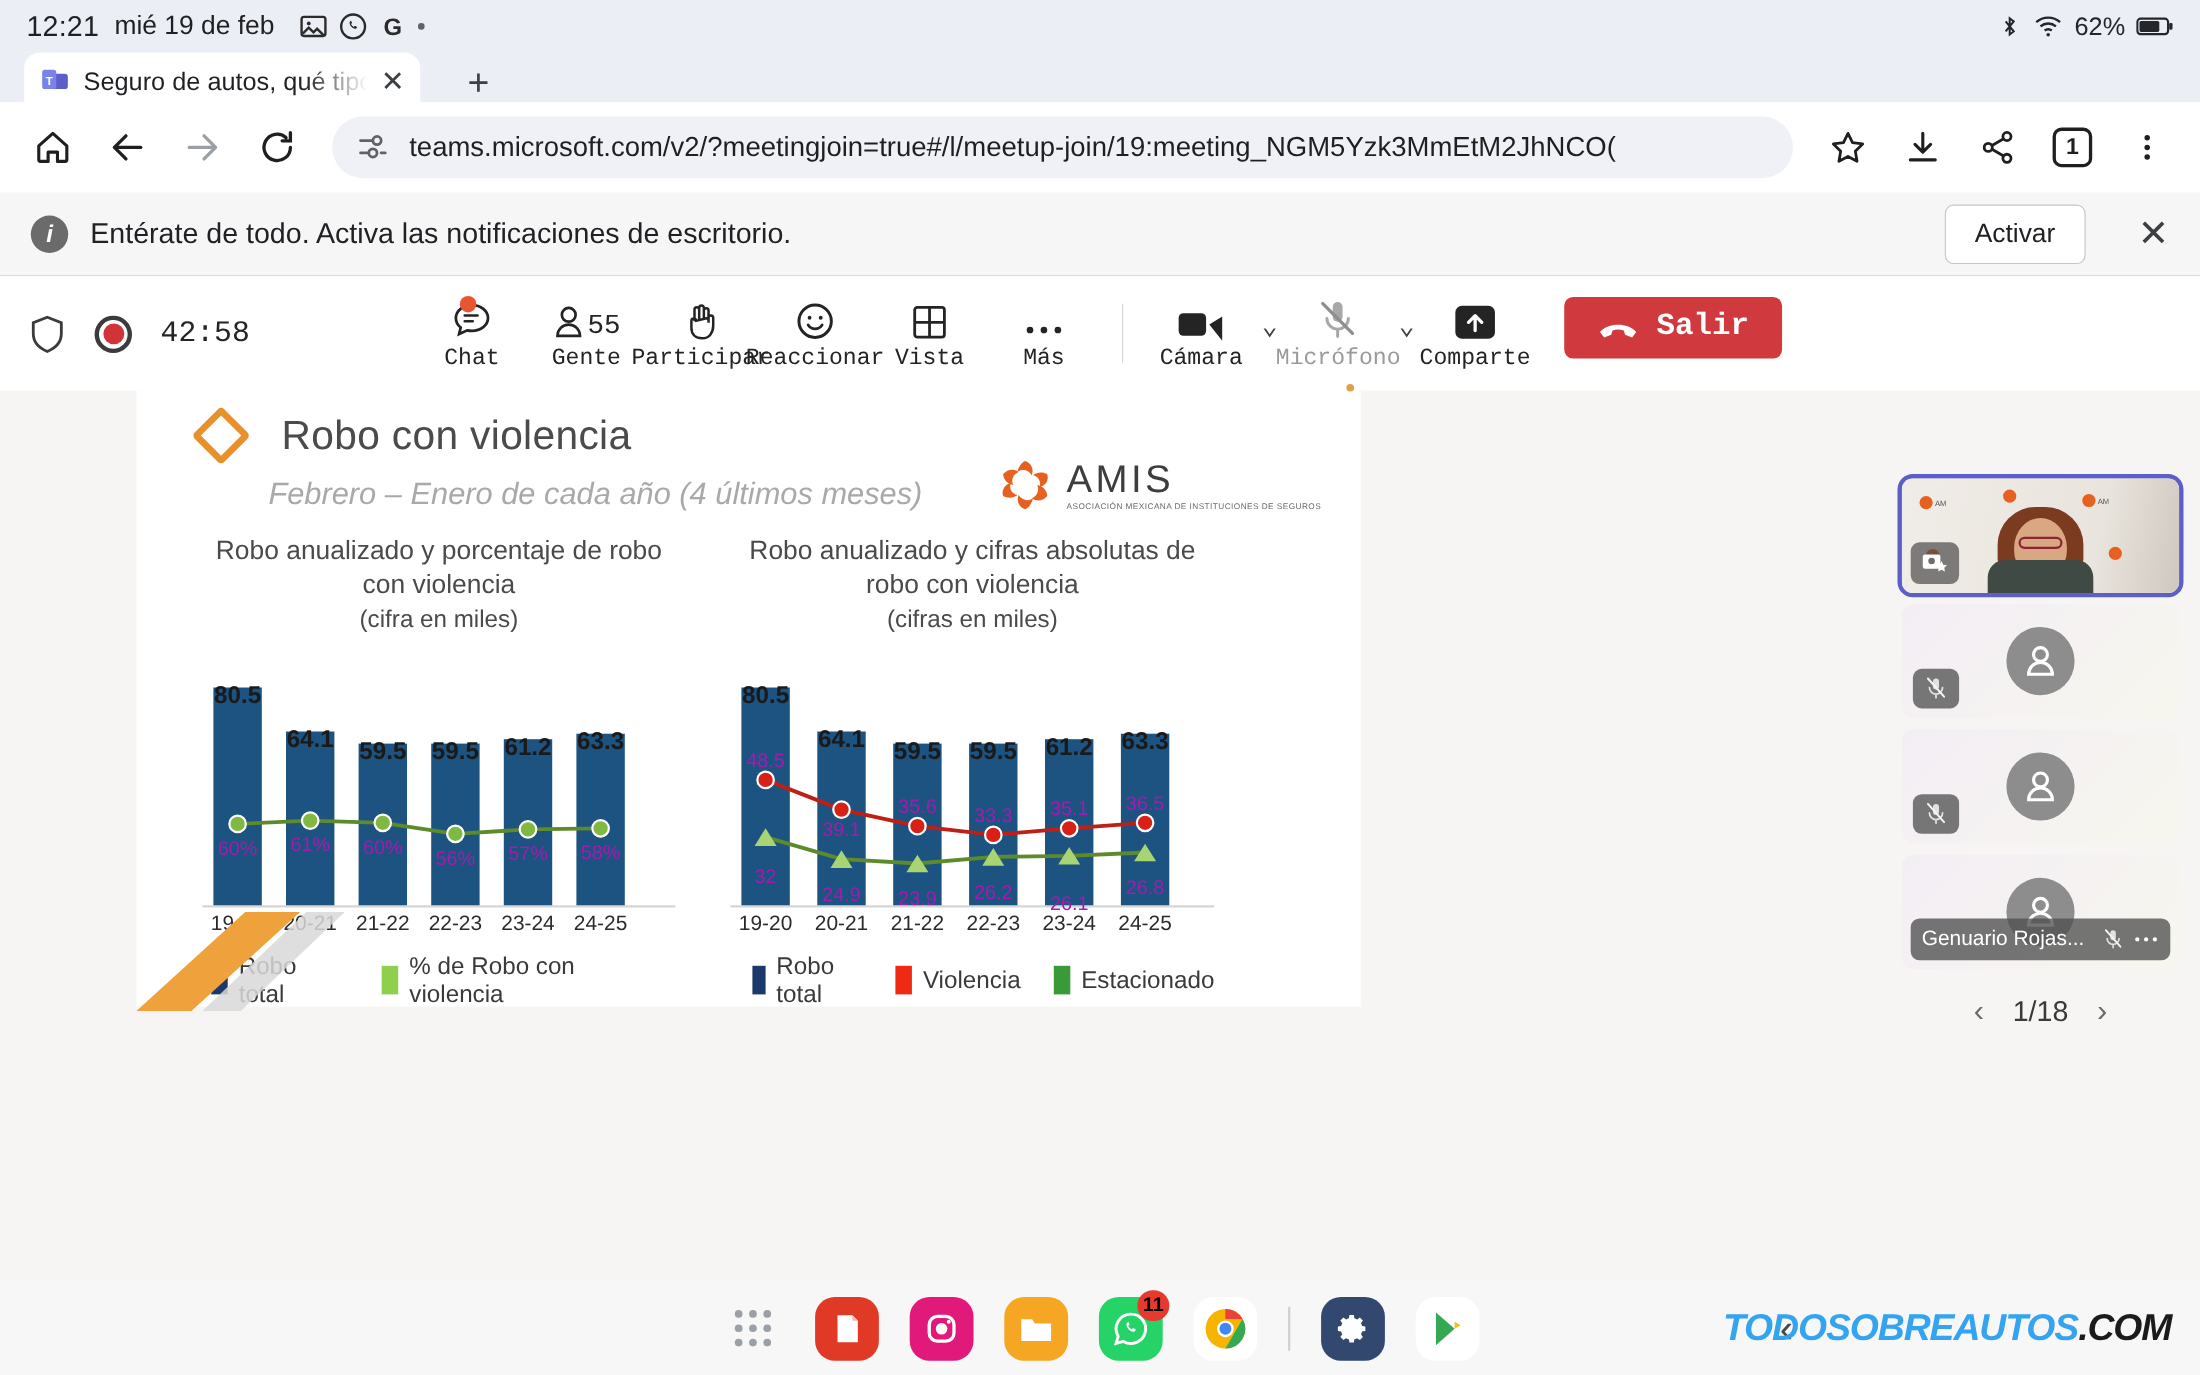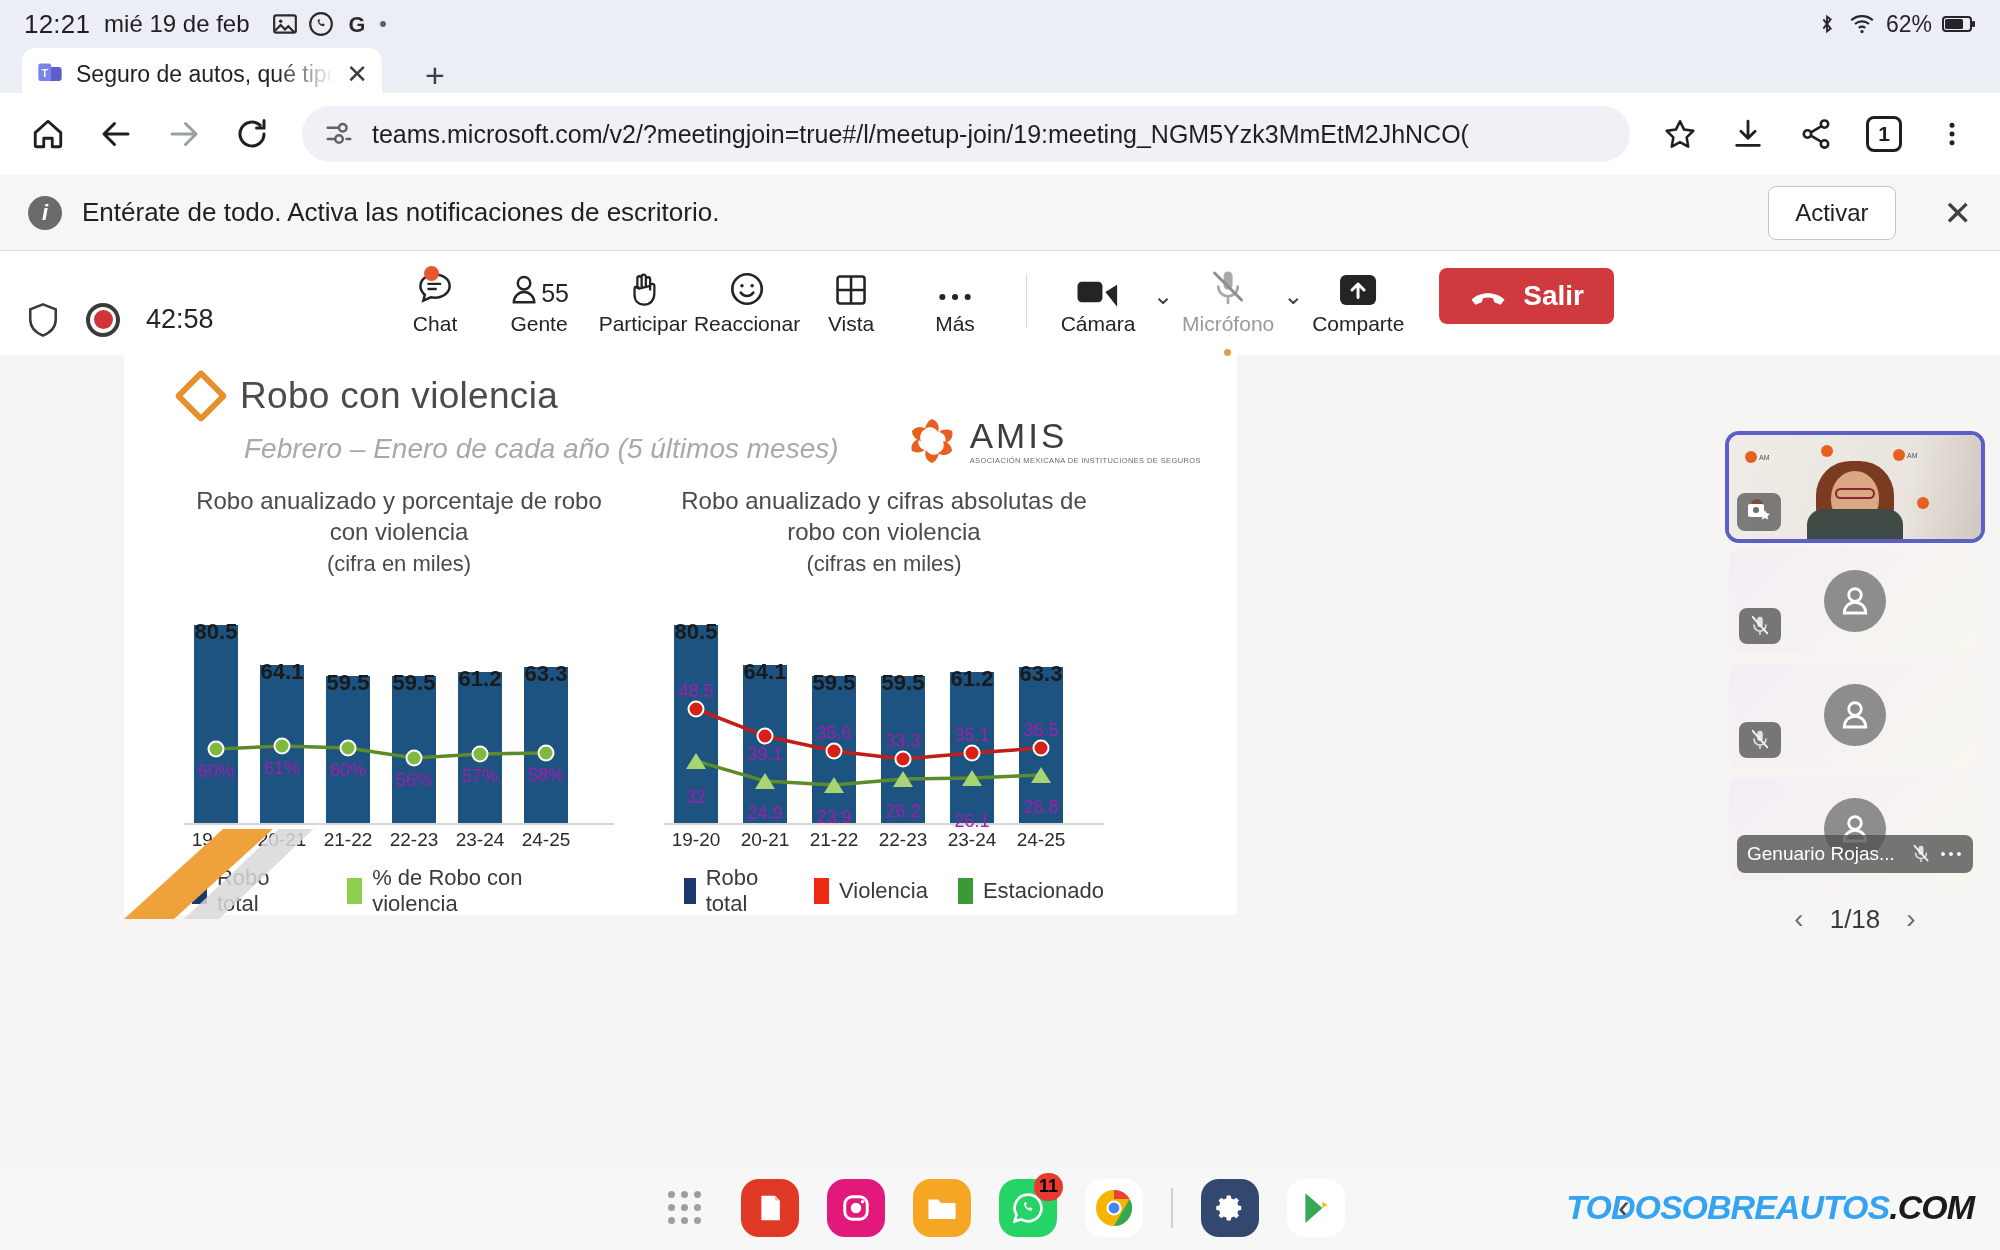--- a/index.html
+++ b/index.html
@@ -54,22 +54,22 @@
     background:#f6f6f6; border-bottom:1px solid #dadce0;
     display:flex; align-items:center; padding:0 28px; gap:20px;}
   .notif-ico { width:34px;height:34px;border-radius:50%;background:#6b6b6b;color:#fff;
     display:flex;align-items:center;justify-content:center;font-size:22px;font-style:italic;font-weight:600;}
   .notif-text { font-size:26px; color:#202124;}
   .notif-btn { margin-left:auto; border:1px solid #c4c7c5; border-radius:8px;
     padding:12px 26px; font-size:24px; color:#202124; background:#fff; cursor:pointer;}
   .notif-x { font-size:34px; color:#3c4043; margin-left:28px; cursor:pointer; font-weight:300;}
 
   
-  .teamsbar { position:absolute; left:0; top:268px; width:2000px; height:103px;
-    background:#fff; display:flex; padding:0 26px; }
+  .teamsbar { position:absolute; left:0; top:252px; width:2000px; height:103px;
+    background:#fff; display:flex; align-items:center; padding:0 26px;font-family:Liberation Mono, monospace; }
   .tm-left { display:flex; align-items:center; gap:26px;}
   .tm-rec { width:34px;height:34px;border-radius:50%;border:4px solid #3b3b3b;
     display:flex;align-items:center;justify-content:center;}
   .tm-rec i { width:19px;height:19px;border-radius:50%;background:#d13438;display:block;}
   .tm-timer { font-size:27px; color:#242424;}
   .tm-center { position:absolute; left:50%; transform:translateX(-50%); display:flex; align-items:flex-end; gap:6px;}
   .tm-item { width:98px; display:flex; flex-direction:column; align-items:center; gap:4px; cursor:pointer;}
   .tm-ico { height:40px; display:flex; align-items:flex-end; justify-content:center; position:relative;}
   .tm-lbl { font-size:21px; color:#242424; white-space:nowrap;}
   .tm-badge { position:absolute; right:16px; top:-2px; width:15px;height:15px;border-radius:50%;background:#e8562f;}
@@ -80,21 +80,21 @@
   .salir { background:#d0393e; color:#fff; border-radius:8px; height:56px; padding:0 30px;
     display:flex; align-items:center; gap:16px; font-size:28px; font-weight:600; margin-left:26px;
     margin-bottom:12px; cursor:pointer;}
 
   
   .stage { position:absolute; left:0; top:355px; width:1710px; height:810px; background:#f7f5f4; }
   .slide { position:absolute; left:124px; top:0px; width:1113px; height:560px; background:#fff; }
   .slide-inner { position:relative; width:100%; height:100%; }
   .slide-dot { position:absolute; right:6px; top:-6px; width:7px;height:7px;border-radius:50%;background:#e0a04a;}
 
-  .slide-title-row { position:absolute; left:58px; top:20px; display:flex; align-items:center; gap:20px;}
+  .slide-title-row { position:absolute; left:58px; top:20px; display:flex; align-items:center; gap:36px;}
   .diamond { width:38px; height:38px; transform:rotate(45deg); border:6px solid #e8902a;
     border-radius:4px; }
   .slide-title { font-size:37px; color:#4b4b4b; font-weight:400; letter-spacing:.3px;}
   .slide-sub { position:absolute; left:120px; top:78px; font-size:28px; color:#a9a9a9;
     font-style:italic; }
 
   .amis-logo { position:absolute; right:36px; top:60px; display:flex; align-items:center; gap:12px;}
   .amis-mark { width:52px;height:52px;position:relative;}
   .amis-txt { display:flex; flex-direction:column; line-height:1;}
   .amis-txt .big { font-size:35px; letter-spacing:3px; color:#3d3d3d; font-weight:500;}
@@ -419,21 +419,21 @@
 
   <div class="stage">
     <div class="slide">
       <div class="slide-inner">
         <div class="slide-dot"></div>
 
         <div class="slide-title-row">
           <div class="diamond"></div>
           <div class="slide-title">Robo con  violencia</div>
         </div>
-        <div class="slide-sub">Febrero – Enero de cada año (5 últimos meses)</div>
+        <div class="slide-sub">Febrero – Enero de cada año (4 últimos meses)</div>
 
         <div class="amis-logo">
           <div class="amis-mark">
             <svg width="52" height="52" viewBox="0 0 52 52">
               <g fill="#e8601f">
                 <path d="M26 4c6 2 8 8 6 13-3-5-9-6-13-3 1-5 4-9 7-10z"></path>
                 <path d="M46 16c2 6-2 11-7 12 2-5-1-10-6-11 4-3 9-3 13-1z"></path>
                 <path d="M46 36c-4 5-10 5-14 2 5-2 7-7 5-12 5 1 9 5 9 10z"></path>
                 <path d="M26 48c-6-2-8-8-6-13 3 5 9 6 13 3-1 5-4 9-7 10z"></path>
                 <path d="M6 36c-2-6 2-11 7-12-2 5 1 10 6 11-4 3-9 3-13 1z"></path>

